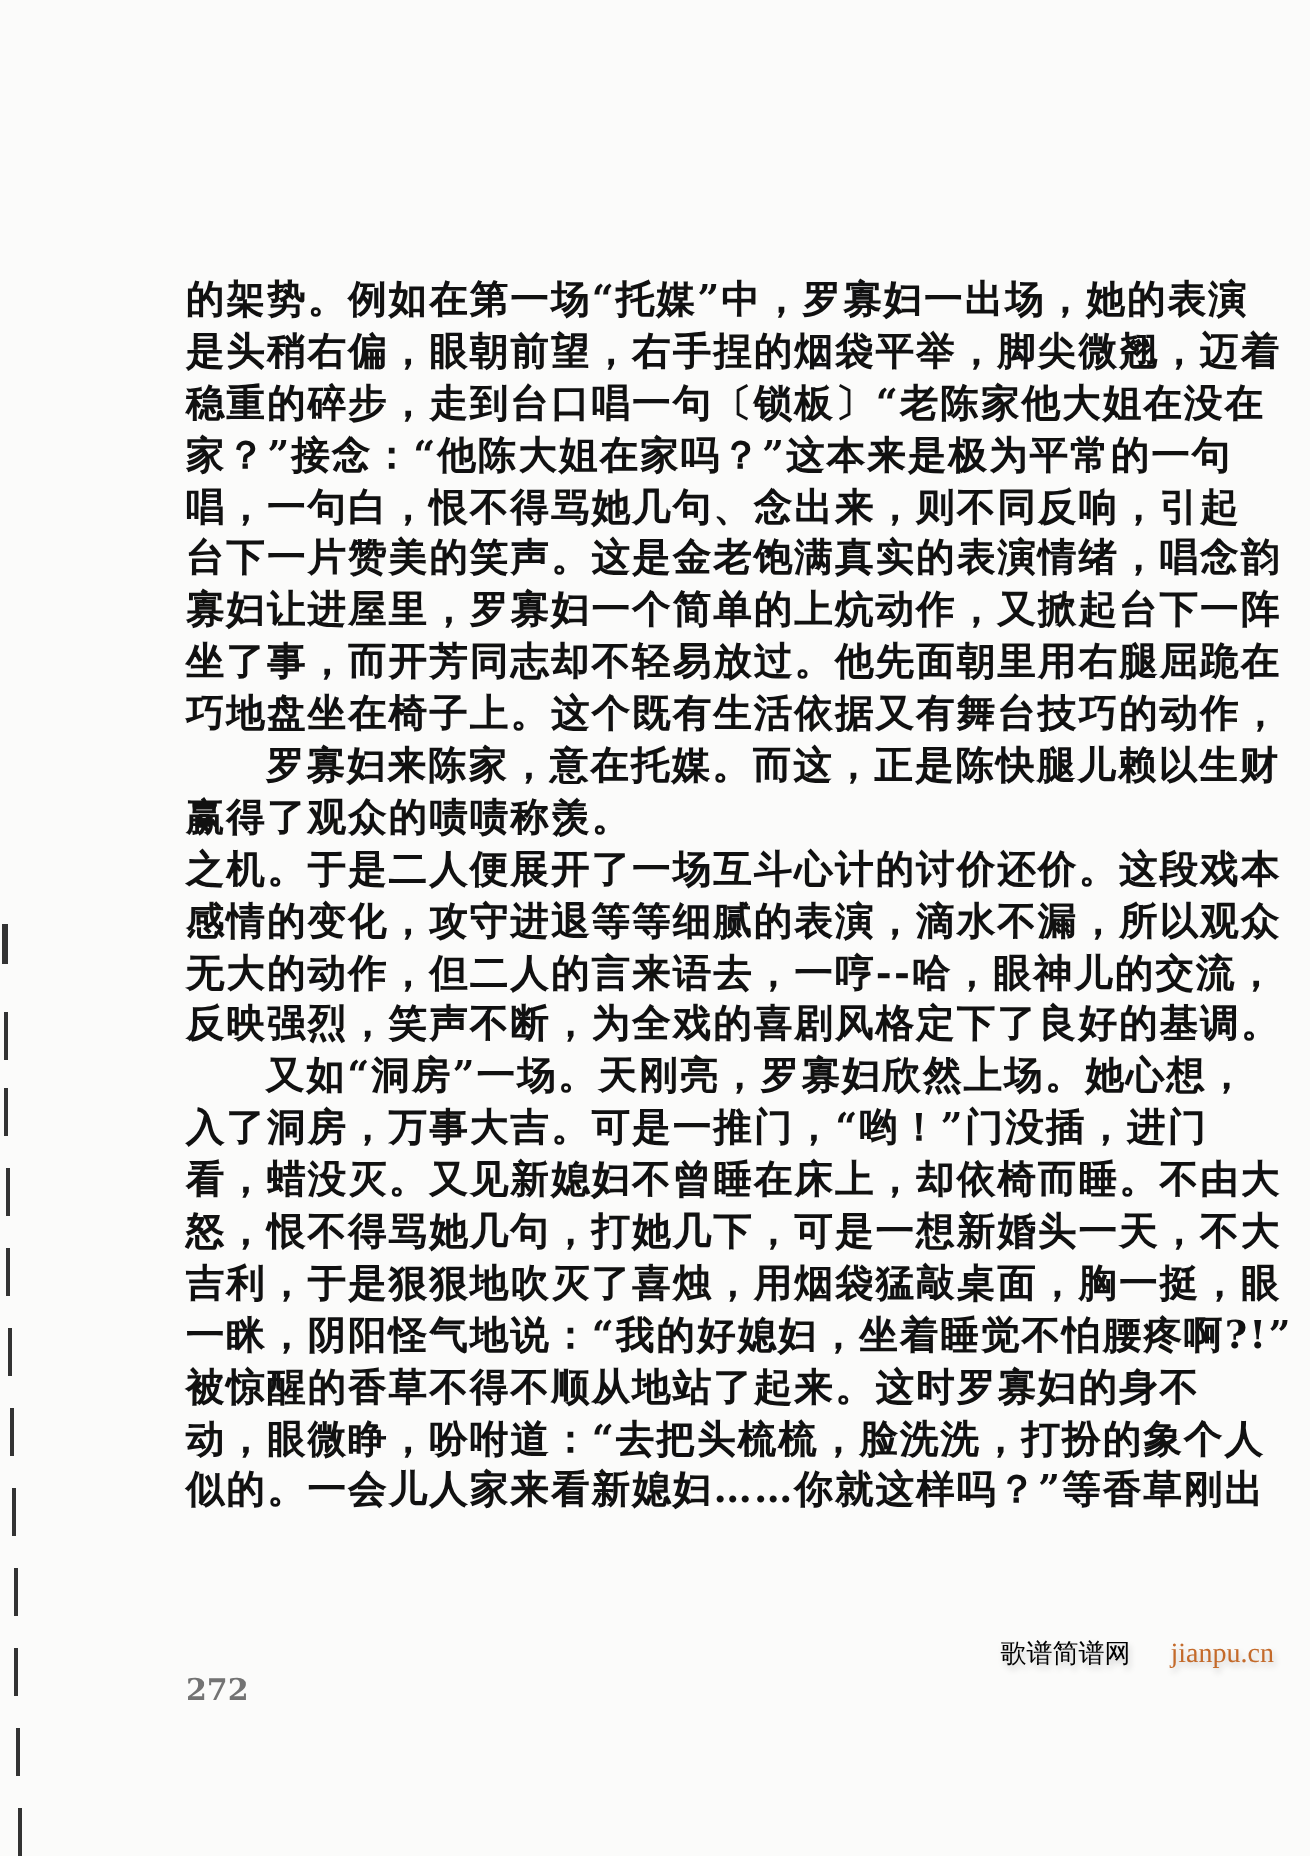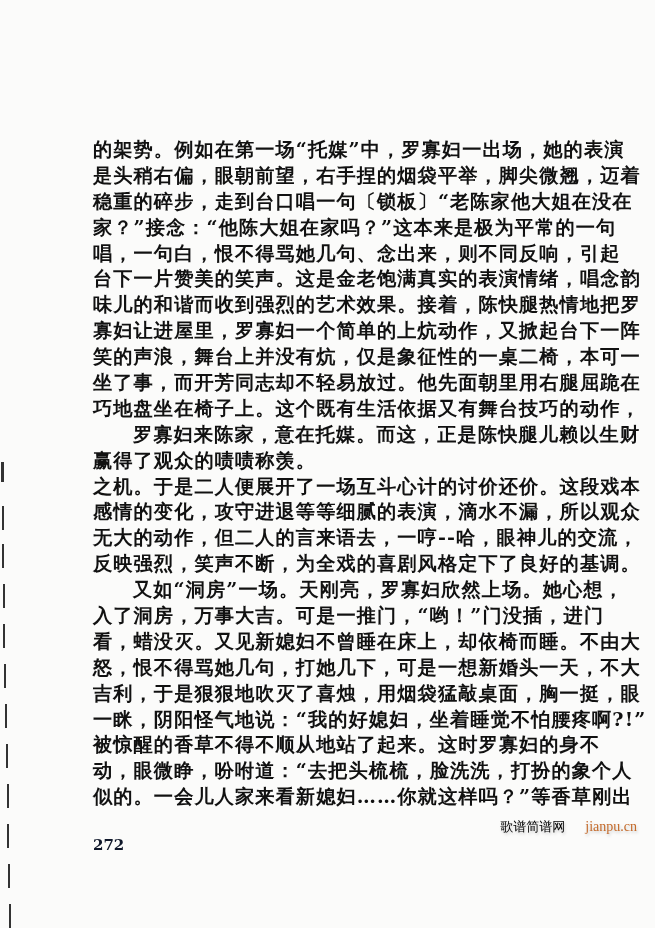--- a/index.html
+++ b/index.html
@@ -17,21 +17,21 @@
     height: 25.9px; line-height: 25.9px;
     font-size: 19.2px; letter-spacing: 1.1px;
     white-space: nowrap; font-weight: bold;
     text-align: justify; text-align-last: justify;
     width: 466px;
   }
   .line.last { text-align-last: left; }
   .line.indent { padding-left: 40px; width: 426px; }
   .page-number {
     position: absolute; left: 93px; top: 836px;
-    font-family: "DejaVu Serif", serif; font-weight: bold; font-size: 15px; color: #0f172a;
+    font-family: "DejaVu Serif", serif; font-weight: bold; font-size: 15px; color: #737373;
   }
   .binding {
     position: absolute; left: 0; top: 462px; width: 12px; height: 466px;
   }
   .binding span {
     position: absolute; width: 2px; height: 24px; background: #333;
   }
   .watermark {
     position: absolute; right: 18px; bottom: 16px;
     font-size: 13px; color: #777; white-space: nowrap;
@@ -60,23 +60,21 @@
     <span style="left:9px; top:442px;"></span>
   </div>
 
   <div class="text-block" id="text-block">
       <div class="line">的架势。例如在第一场“托媒”中，罗寡妇一出场，她的表演</div>
       <div class="line">是头稍右偏，眼朝前望，右手捏的烟袋平举，脚尖微翘，迈着</div>
       <div class="line">稳重的碎步，走到台口唱一句〔锁板〕“老陈家他大姐在没在</div>
       <div class="line">家？”接念：“他陈大姐在家吗？”这本来是极为平常的一句</div>
       <div class="line">唱，一句白，恨不得骂她几句、念出来，则不同反响，引起</div>
       <div class="line">台下一片赞美的笑声。这是金老饱满真实的表演情绪，唱念韵</div>
-      <div class="line">味儿的和谐而收到强烈的艺术效果。接着，陈快腿热情地把罗</div>
       <div class="line">寡妇让进屋里，罗寡妇一个简单的上炕动作，又掀起台下一阵</div>
-      <div class="line">笑的声浪，舞台上并没有炕，仅是象征性的一桌二椅，本可一</div>
       <div class="line">坐了事，而开芳同志却不轻易放过。他先面朝里用右腿屈跪在</div>
       <div class="line">巧地盘坐在椅子上。这个既有生活依据又有舞台技巧的动作，</div>
       <div class="line indent">罗寡妇来陈家，意在托媒。而这，正是陈快腿儿赖以生财</div>
       <div class="line last">赢得了观众的啧啧称羡。</div>
       <div class="line">之机。于是二人便展开了一场互斗心计的讨价还价。这段戏本</div>
       <div class="line">感情的变化，攻守进退等等细腻的表演，滴水不漏，所以观众</div>
       <div class="line">无大的动作，但二人的言来语去，一哼--哈，眼神儿的交流，</div>
       <div class="line last">反映强烈，笑声不断，为全戏的喜剧风格定下了良好的基调。</div>
       <div class="line indent">又如“洞房”一场。天刚亮，罗寡妇欣然上场。她心想，</div>
       <div class="line">入了洞房，万事大吉。可是一推门，“哟！”门没插，进门</div>

